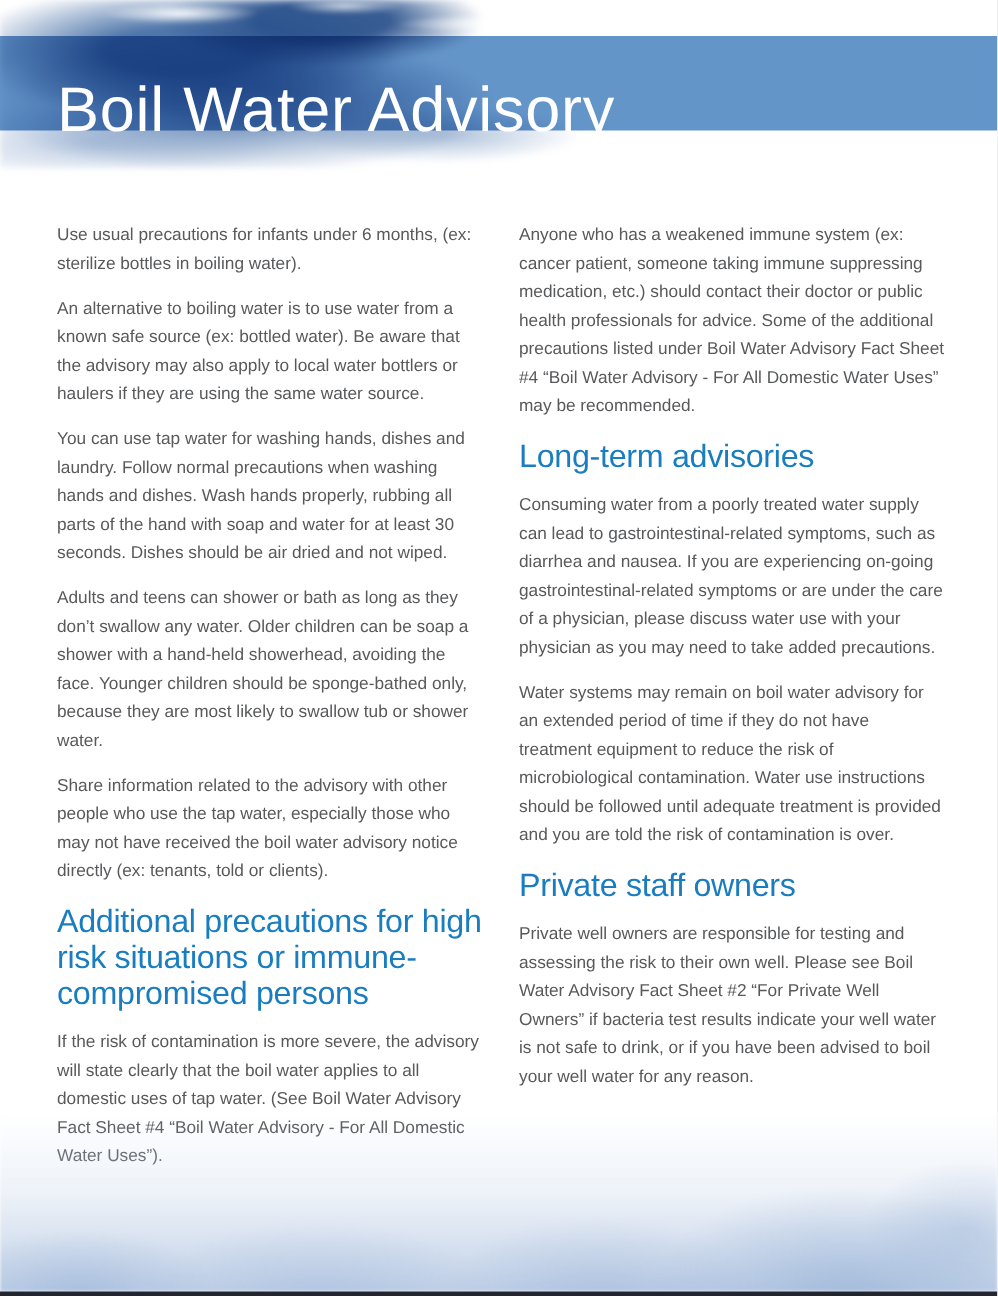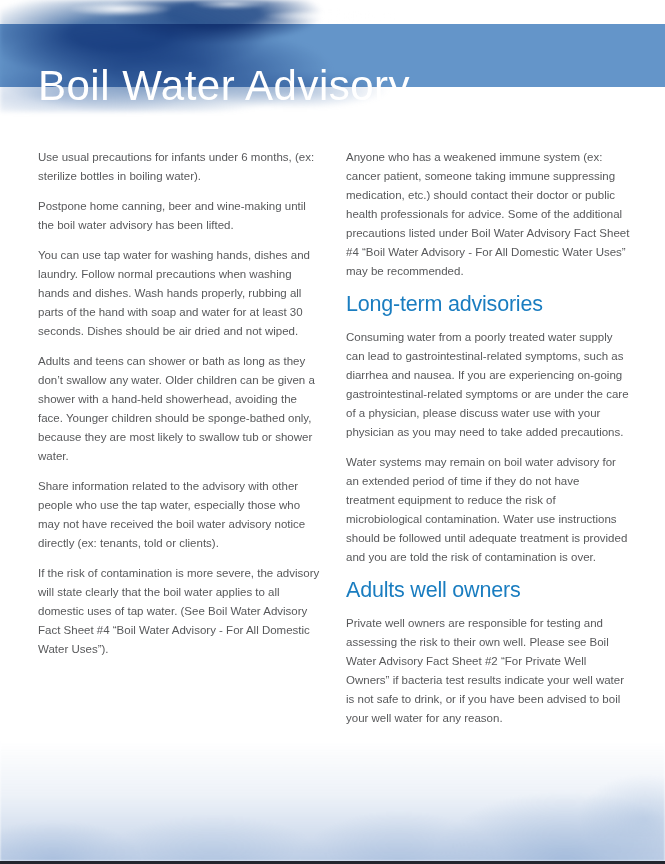--- a/index.html
+++ b/index.html
@@ -41,21 +41,21 @@
     background:
       radial-gradient(ellipse 75px 10px at 120px 9px, rgba(255,255,255,0.95), rgba(255,255,255,0) 70%),
       radial-gradient(ellipse 95px 9px at 330px 16px, rgba(255,255,255,0.9), rgba(255,255,255,0) 70%),
       radial-gradient(ellipse 55px 8px at 230px 4px, rgba(255,255,255,0.75), rgba(255,255,255,0) 70%);
     filter: blur(1.5px);
     z-index: 3;
     pointer-events: none;
   }
   .page-title {
     position: absolute;
-    top: 28px; left: 38px;
+    top: 15px; left: 38px;
     height: 63px;
     line-height: 60px;
     color: #ffffff;
     font-size: 42px;
     font-weight: 300;
     letter-spacing: 0.5px;
     z-index: 4;
     white-space: nowrap;
   }
 
@@ -112,33 +112,34 @@
 
   <div class="banner"></div>
   <div class="wc-top"></div>
   <div class="wc-top-clouds"></div>
   <h1 class="page-title">Boil Water Advisory</h1>
 
   <div class="columns">
 
     <div class="col">
       <p>Use usual precautions for infants under 6 months, (ex: sterilize bottles in boiling water).</p>
-      <p>Postpone home canning, beer and wine-making until the boil water advisory has been lifted.</p>
+      <p>An alternative to boiling water is to use water from a known safe source (ex: bottled water). Be aware that the advisory may also apply to local water bottlers or haulers if they are using the same water source.</p>
       <p>You can use tap water for washing hands, dishes and laundry. Follow normal precautions when washing hands and dishes. Wash hands properly, rubbing all parts of the hand with soap and water for at least 30 seconds.  Dishes should be air dried and not wiped.</p>
-      <p>Adults and teens can shower or bath as long as they don’t swallow any water. Older children can be given a shower with a hand-held showerhead, avoiding the face. Younger children should be sponge-bathed only, because they are most likely to swallow tub or shower water.</p>
+      <p>Adults and teens can shower or bath as long as they don’t swallow any water. Older children can be soap a shower with a hand-held showerhead, avoiding the face. Younger children should be sponge-bathed only, because they are most likely to swallow tub or shower water.</p>
       <p>Share information related to the advisory with other people who use the tap water, especially those who may not have received the boil water advisory notice directly (ex: tenants, told or clients).</p>
+      <h2>Additional precautions for high risk situations or immune-compromised persons</h2>
       <p>If the risk of contamination is more severe, the advisory will state clearly that the boil water applies to all domestic uses of tap water. (See Boil Water Advisory Fact Sheet #4 “Boil Water Advisory - For All Domestic Water Uses”).</p>
     </div>
 
     <div class="col">
       <p>Anyone who has a weakened immune system (ex: cancer patient, someone taking immune suppressing medication, etc.) should contact their doctor or public health professionals for advice. Some of the additional precautions listed under Boil Water Advisory Fact Sheet #4 “Boil Water Advisory - For All Domestic Water Uses” may be recommended.</p>
       <h2>Long-term advisories</h2>
       <p>Consuming water from a poorly treated water supply can lead to gastrointestinal-related symptoms, such as diarrhea and nausea.  If you are experiencing on-going gastrointestinal-related symptoms or are under the care of a physician, please discuss water use with your physician as you may need to take added precautions.</p>
       <p>Water systems may remain on boil water advisory for an extended period of time if they do not have treatment equipment to reduce the risk of microbiological contamination.  Water use instructions should be followed until adequate treatment is provided and you are told the risk of contamination is over.</p>
-      <h2>Adults well owners</h2>
+      <h2>Private staff owners</h2>
       <p>Private well owners are responsible for testing and assessing the risk to their own well. Please see Boil Water Advisory Fact Sheet #2 “For Private Well Owners” if bacteria test results indicate your well water is not safe to drink, or if you have been advised to boil your well water for any reason.</p>
     </div>
 
   </div>
 
   <div class="wc-bottom"></div>
   <div class="footer-bar"></div>
 
 </div>
 

